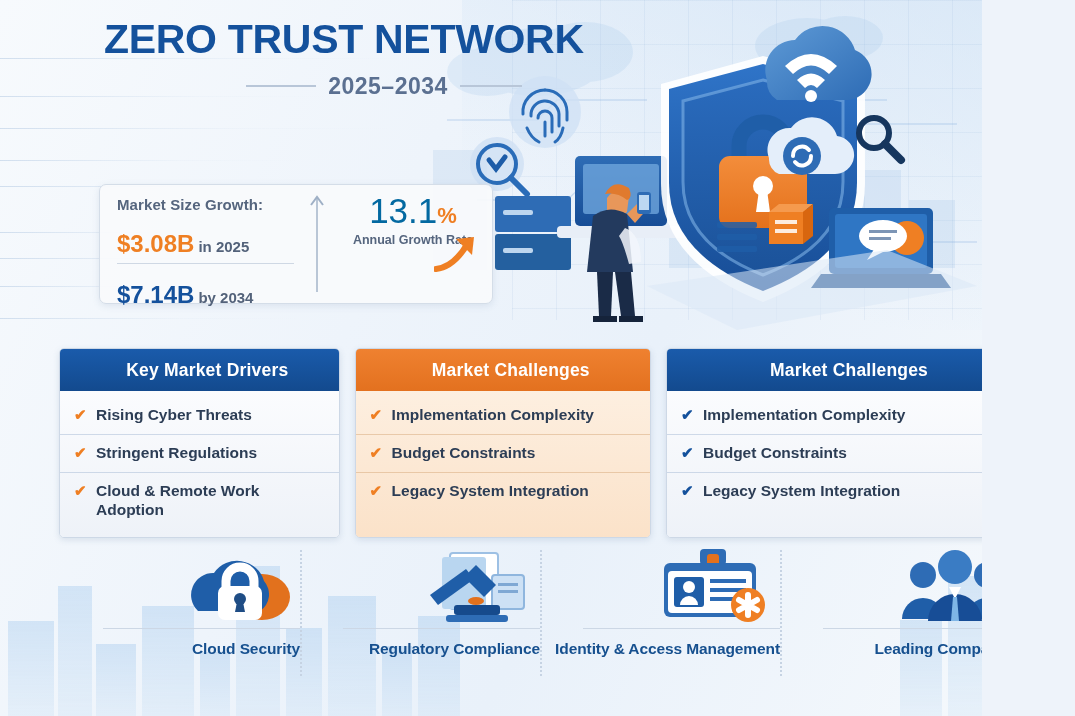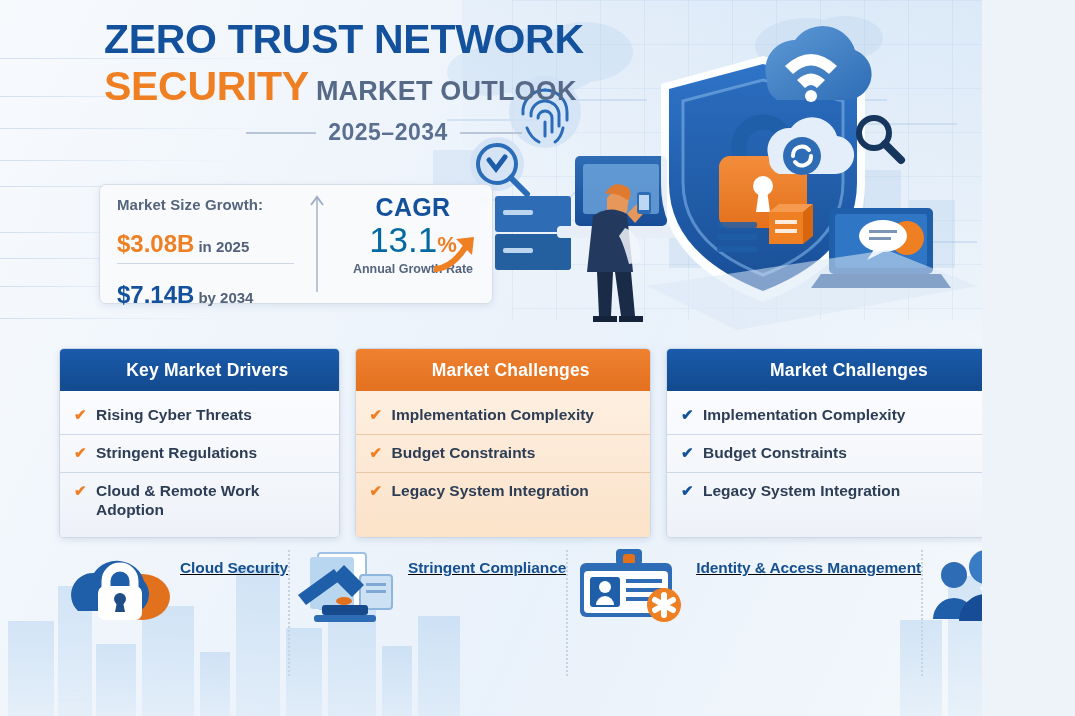--- a/index.html
+++ b/index.html
@@ -110,21 +110,21 @@
     font-size: 15.5px; font-weight: 700; color: #2c3d55; line-height: 1.22;
   }
   .c-item + .c-item { border-top: 1px solid rgba(150,175,205,.42); }
   .card.c2 .c-item + .c-item { border-top: 1px solid rgba(214,170,124,.52); }
   .tick { flex: 0 0 14px; font-size: 15px; line-height: 1.15; }
   .tick.orange { color: #ef7f23; }
   .tick.blue { color: #14519c; }
 
   
   .bottom { position: absolute; left: 60px; top: 548px; width: 960px; height: 132px; display: flex; }
-  .b-cell { flex: 1; position: relative; display: flex; align-items: flex-start; text-decoration: underline; }
+  .b-cell { flex: 1; position: relative; display: flex; flex-direction: column; align-items: flex-end; }
   .b-cell + .b-cell::before {
     content: ""; position: absolute; left: 0; top: 2px; bottom: 4px; width: 0;
     border-left: 2px dotted #c6d3e3;
   }
   .b-icon { height: 78px; display: flex; align-items: center; justify-content: center; }
   .b-rule { width: 82%; height: 1px; background: #ccd7e5; margin: 2px 0 0 0; }
   .b-label {
     margin-top: 11px; font-size: 15.5px; font-weight: 700; color: #16508f;
     white-space: nowrap; letter-spacing: -0.1px;
   }
@@ -325,23 +325,20 @@
           </g>
         </g>
       </g>
 
       <path d="M230 286 L470 250 L560 286 L320 330 Z" fill="#dbe7f6" opacity=".55"></path>
     </svg>
   </div>
 
   <div class="title-wrap">
     <div class="t-line1">ZERO TRUST NETWORK</div>
-    <div class="t-line2">
-      <span class="t-sec">SECURITY</span><span class="t-mo">MARKET OUTLOOK</span>
-    </div>
     <div class="t-years">
       <span class="rule"></span>
       <span class="yr">2025–2034</span>
       <span class="rule r2"></span>
     </div>
   </div>
 
   <div class="stats">
     <div class="stats-left">
       <div class="ms-label">Market Size Growth:</div>
@@ -355,21 +352,20 @@
     </div>
 
     <div class="stats-arrow">
       <svg width="18" height="104" viewBox="0 0 18 104">
         <path d="M9 6 L9 100" stroke="#b9c6d6" stroke-width="2"></path>
         <path d="M3 13 L9 5 L15 13" fill="none" stroke="#9fb0c6" stroke-width="2"></path>
       </svg>
     </div>
 
     <div class="stats-right">
-      <div class="cagr-word">CAGR</div>
       <div class="cagr-val">
         <span class="n">13.1</span><span class="p">%</span>
       </div>
       <div class="cagr-arrow">
         <svg width="46" height="40" viewBox="0 0 46 40">
           <path d="M2 36 Q20 34 34 10" fill="none" stroke="#ef7f23" stroke-width="6" stroke-linecap="round"></path>
           <path d="M22 6 L40 4 L38 22 Z" fill="#ef7f23"></path>
         </svg>
       </div>
       <div class="cagr-sub">Annual Growth Rate</div>
@@ -461,21 +457,21 @@
               <rect x="78" y="41" width="20" height="3"></rect>
             </g>
           <path d="M56 16 l20 20 l-12 12 l-20 -20 z" fill="#1f5ea8"></path>
           <path d="M10 46 L46 20 l8 10 L18 56 z" fill="#1f5ea8"></path>
           <ellipse cx="56" cy="52" rx="8" ry="4" fill="#e2711d"></ellipse>
           <rect x="34" y="56" width="46" height="10" rx="3" fill="#164a8c"></rect>
           <rect x="26" y="66" width="62" height="7" rx="3" fill="#2e6cb5"></rect>
         </svg>
       </div>
       <div class="b-rule"></div>
-      <div class="b-label">Stringent Compliance</div>
+      <div class="b-label">Regulatory Compliance</div>
     </div>
 
     <div class="b-cell">
       <div class="b-icon">
         <svg width="130" height="76" viewBox="0 0 130 76">
           <rect x="50" y="0" width="26" height="16" rx="4" fill="#2e6cb5"></rect>
           <rect x="57" y="5" width="12" height="13" rx="3" fill="#e2711d"></rect>
           <rect x="14" y="14" width="92" height="54" rx="6" fill="#2e6cb5"></rect>
           <rect x="18" y="22" width="84" height="42" rx="4" fill="#ffffff"></rect>
           <rect x="24" y="28" width="30" height="30" rx="3" fill="#1f5ea8"></rect>

